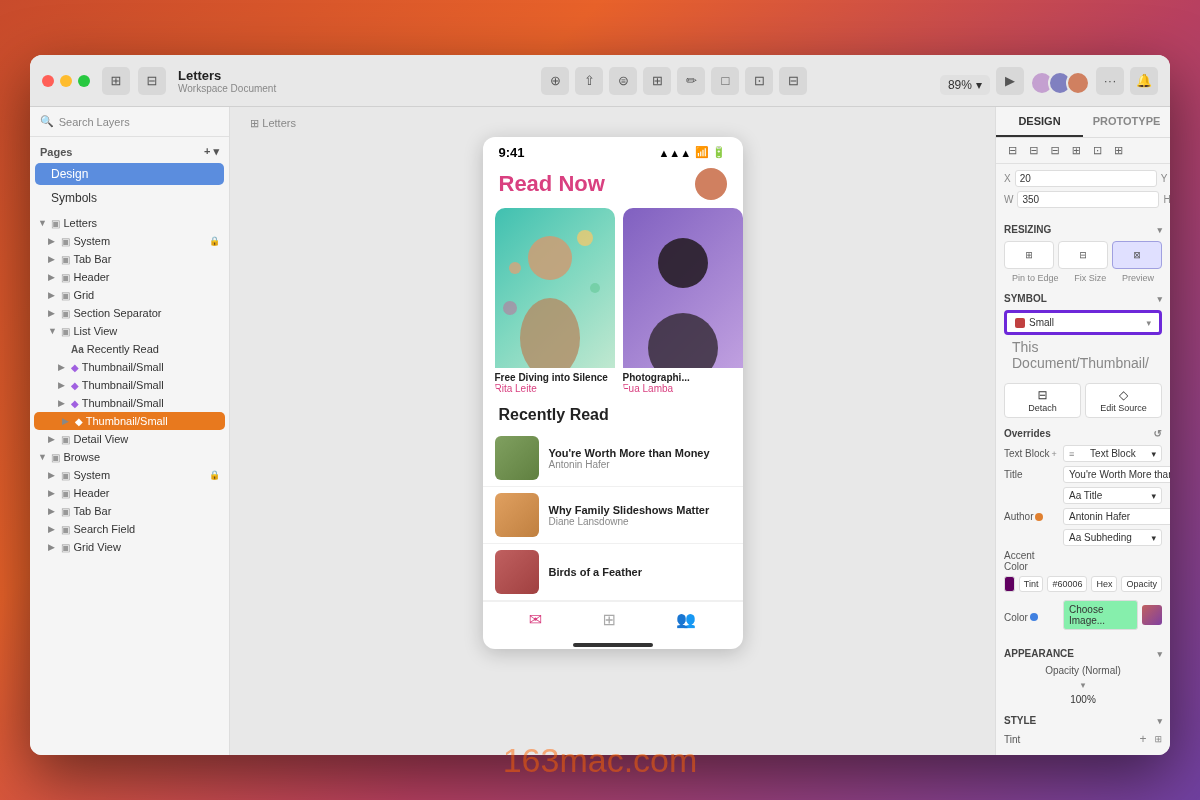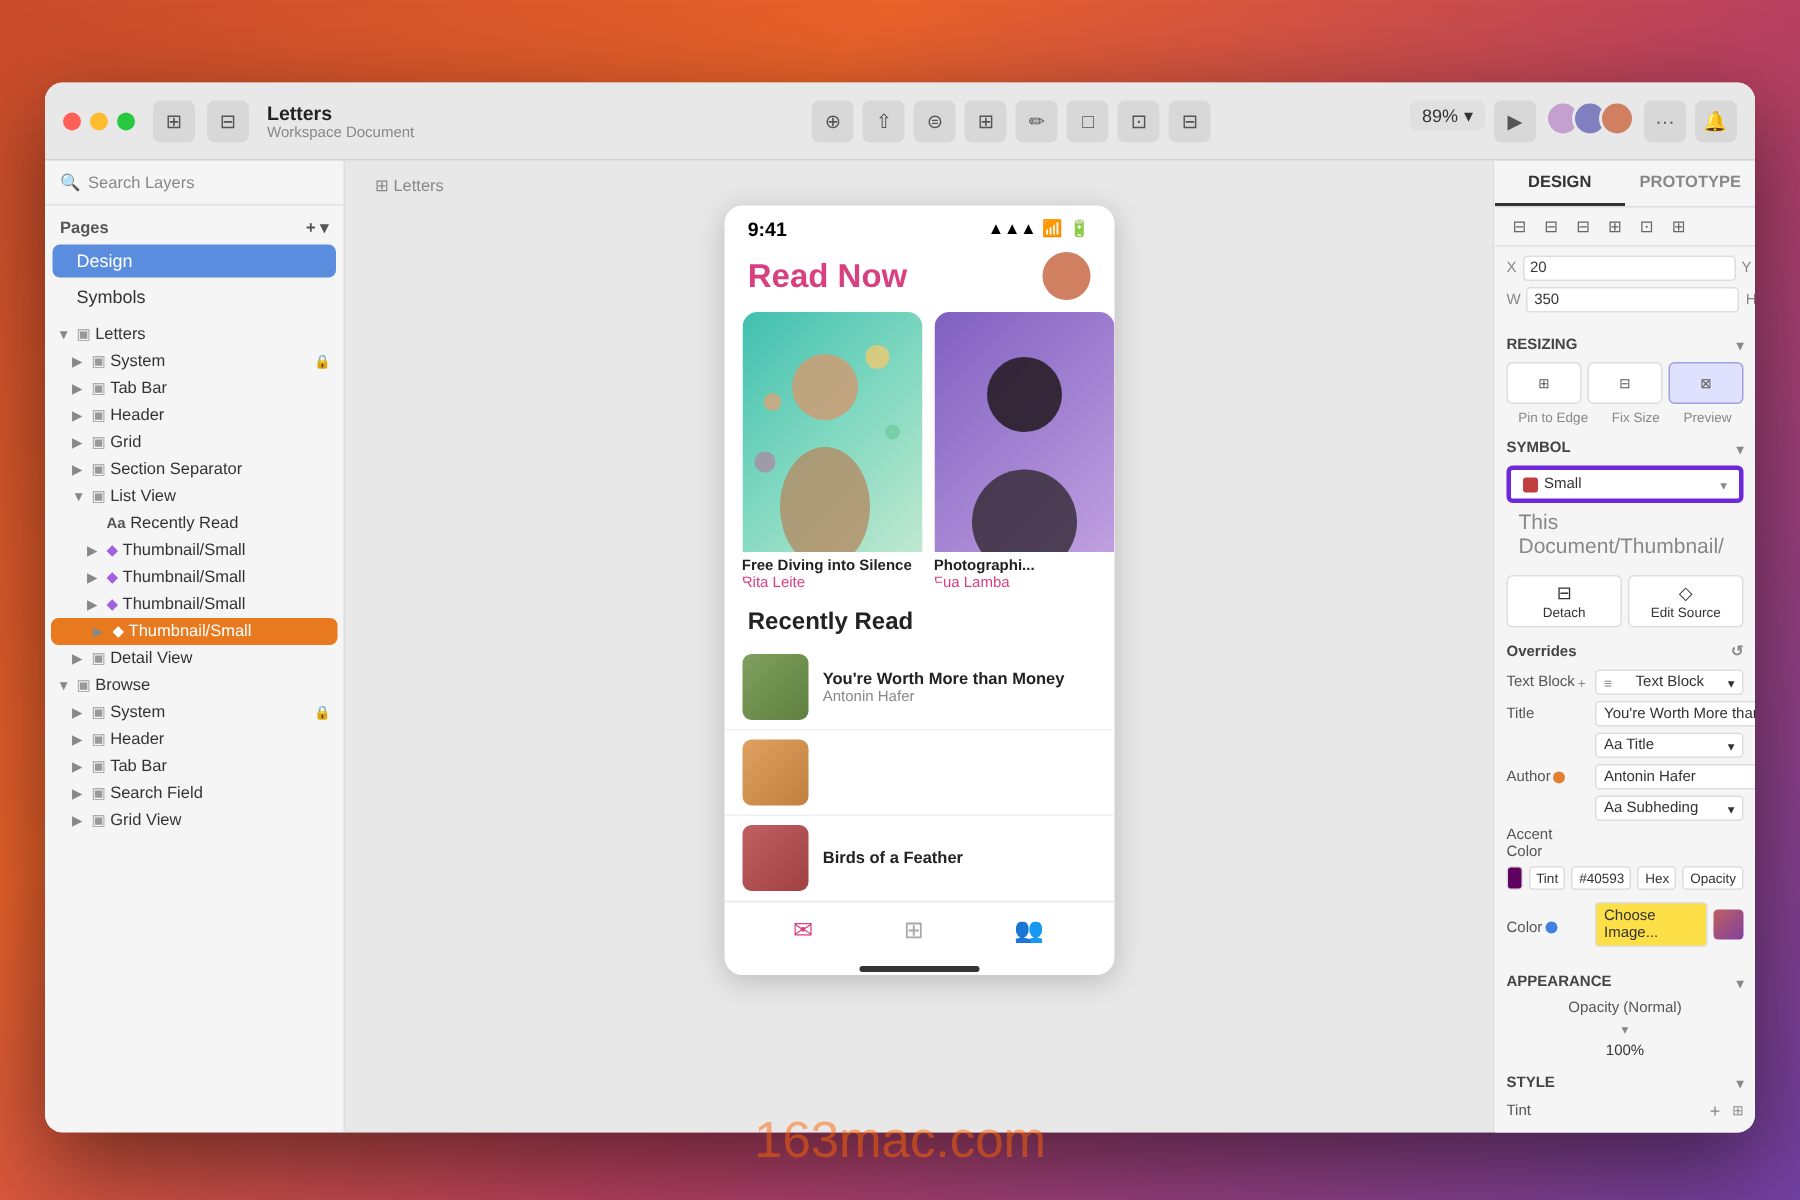--- a/index.html
+++ b/index.html
@@ -75,21 +75,21 @@
     }
 
     .toolbar-center {
       display: flex;
       align-items: center;
       gap: 6px;
       margin: 0 auto;
     }
     .toolbar-right {
       display: flex;
-      align-items: flex-start;
+      align-items: flex-end;
       gap: 6px;
     }
 
     .zoom-control {
       display: flex;
       align-items: center;
       background: #e0e0e0;
       border-radius: 5px;
       padding: 3px 8px;
       font-size: 12px;
@@ -547,21 +547,21 @@
     }
 
     .photo-row {
       display: flex;
       align-items: center;
       gap: 4px;
       margin-bottom: 4px;
     }
     .photo-btn {
       flex: 1;
-      background: #fde047;
+      background: #86efac;
       border: 1px solid #ddd;
       border-radius: 3px;
       padding: 3px 5px;
       font-size: 10px;
       color: #333;
       cursor: pointer;
     }
     .photo-thumb {
       width: 20px; height: 20px;
       border-radius: 3px;
@@ -824,20 +824,24 @@
 
         <div class="list-item">
           <div class="list-thumb list-thumb-1"></div>
           <div class="list-info">
             <div class="list-title">You're Worth More than Money</div>
             <div class="list-author">Antonin Hafer</div>
           </div>
         </div>
         <div class="list-item">
           <div class="list-thumb list-thumb-2"></div>
+          <div class="list-info">
+            <div class="list-title">Why Family Slideshows Matter</div>
+            <div class="list-author">Diane Lansdowne</div>
+          </div>
         </div>
         <div class="list-item">
           <div class="list-thumb list-thumb-3"></div>
           <div class="list-info">
             <div class="list-title">Birds of a Feather</div>
           </div>
         </div>
 
         <div class="phone-tab-bar">
           <span class="tab-icon active">✉</span>
@@ -975,21 +979,21 @@
 
         <div class="override-row">
           <div class="override-label">
             <span>Accent Color</span>
           </div>
         </div>
         <div class="accent-color-row" style="padding: 0 0 4px 0;">
           <div class="accent-swatch" style="background:#600060;"></div>
           <div class="accent-info">
             <div class="accent-field">Tint</div>
-            <div class="accent-field">#40593</div>
+            <div class="accent-field">#60006</div>
             <div class="accent-field">Hex</div>
             <div class="accent-field">Opacity</div>
           </div>
         </div>
 
         <div class="override-row">
           <div class="override-label">
             <span>Color</span>
             <span class="dot-indicator dot-blue"></span>
           </div>

